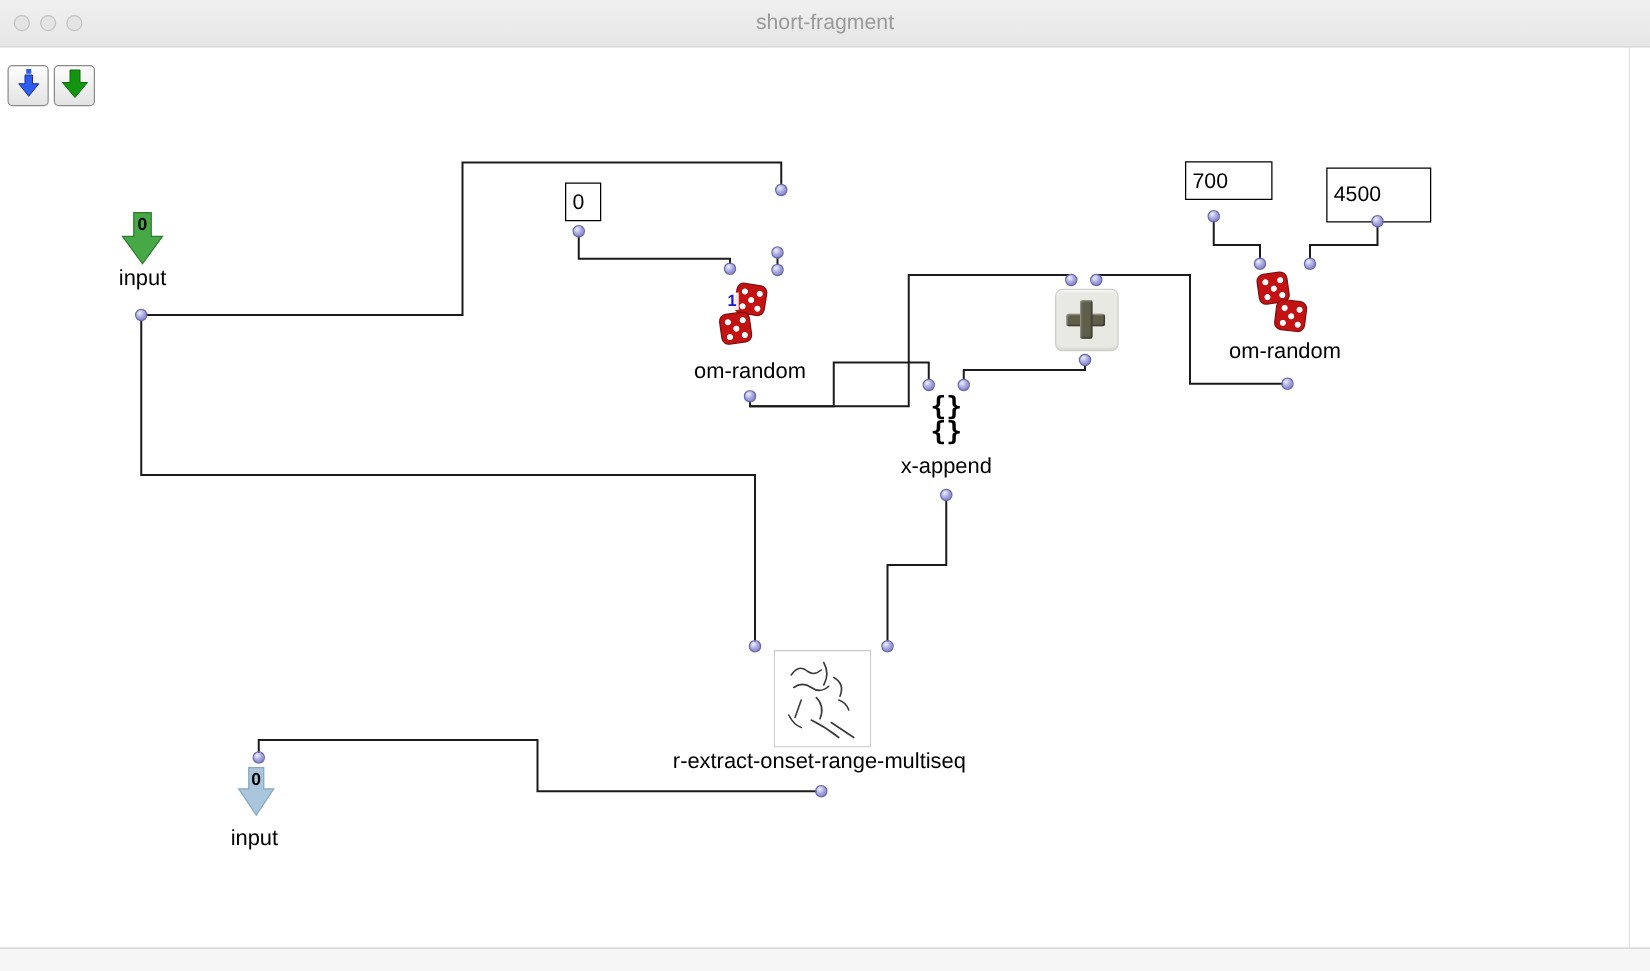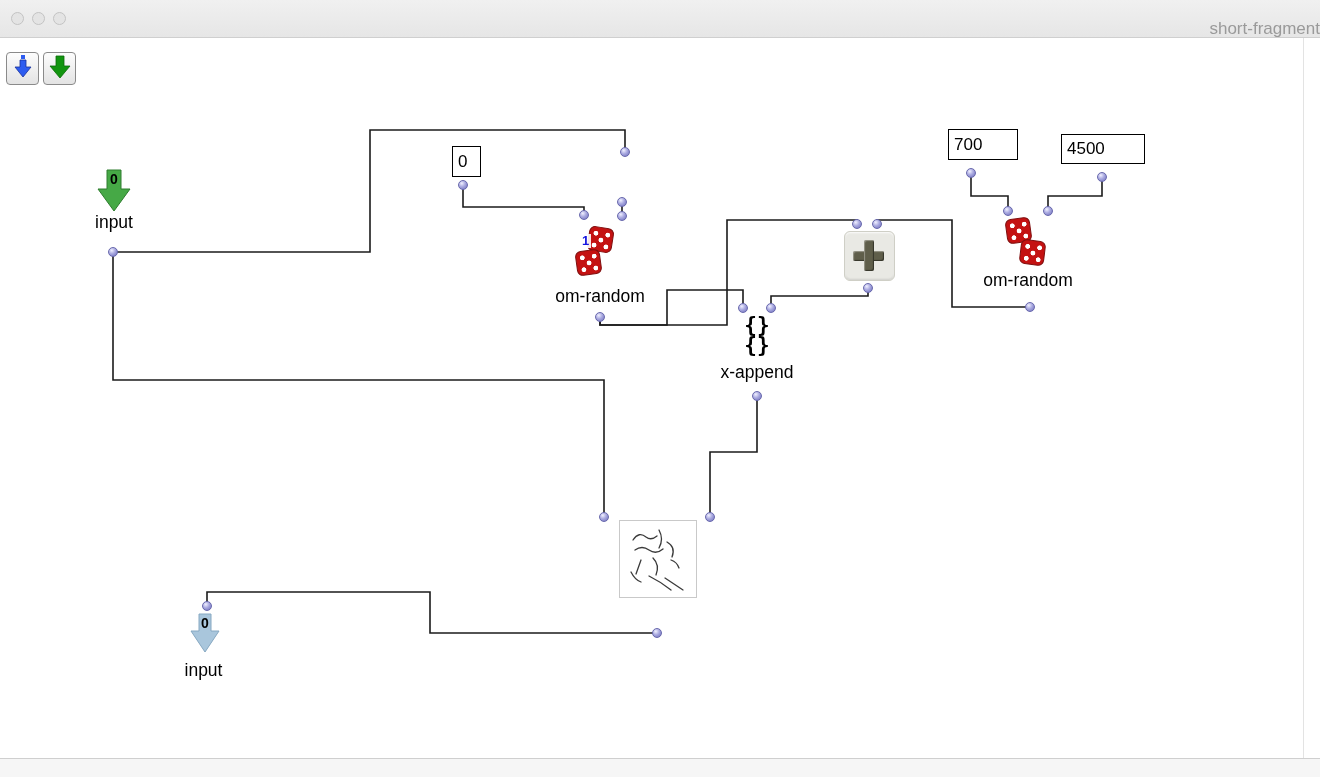--- a/index.html
+++ b/index.html
@@ -12,21 +12,21 @@
 
   
   .titlebar{
     position:absolute;left:0;top:0;width:100%;height:38px;
     background:linear-gradient(#f0f0f0,#e6e6e6);
     border-bottom:1px solid #cfcfcf;box-sizing:border-box;
   }
   .traffic{position:absolute;left:11px;top:12px;display:flex;gap:8px;}
   .dot{width:13px;height:13px;border-radius:50%;background:#e4e4e4;border:1px solid #c3c3c3;box-sizing:border-box;}
   .wtitle{
-    position:absolute;left:0;top:19px;width:100%;text-align:right;
+    position:absolute;left:0;top:8px;width:100%;text-align:center;
     font-size:17px;color:#9a9a9a;
   }
 
   
   .tbtn{
     position:absolute;top:52px;width:33px;height:33px;
     background:linear-gradient(#fdfdfd,#e3e3e3);
     border:1px solid #8a8a8a;border-radius:4px;
     display:flex;align-items:center;justify-content:center;
     padding:0;cursor:pointer;
@@ -173,21 +173,21 @@
     <div class="nodelabel" style="left:703px;top:362px;width:108px;">x-append</div>
 
     <div class="plusbox" style="left:844px;top:231px;">
       <span class="bar-h"></span>
       <span class="bar-v"></span>
     </div>
 
     <div class="numbox" style="left:948px;top:129px;width:70px;height:31px;">
       <span>700</span>
     </div>
-    <div class="numbox" style="left:1061px;top:134px;width:84px;height:30px;">
+    <div class="numbox" style="left:1061px;top:134px;width:84px;height:44px;">
       <span>4500</span>
     </div>
 
     <div class="dice" style="left:1004px;top:218px;width:50px;height:52px;">
       <span class="die" style="left:2px;top:0;transform:rotate(-8deg);"></span>
       <span class="die" style="left:16px;top:22px;transform:rotate(7deg);"></span>
     </div>
     <div class="nodelabel" style="left:966px;top:270px;width:124px;">om-random</div>
 
     <div class="sketch" style="left:619px;top:520px;">
@@ -202,20 +202,21 @@
             <path d="M34 38 q7 7 3 17"></path>
             <path d="M48 22 q9 5 5 15"></path>
             <path d="M30 56 q12 6 22 14"></path>
             <path d="M46 58 l18 12"></path>
             <path d="M12 52 q4 8 10 10"></path>
             <path d="M52 40 q6 2 8 8"></path>
           </g>
         </svg>
       </span>
     </div>
+    <div class="nodelabel" style="left:488px;top:598px;width:335px;">r-extract-onset-range-multiseq</div>
 
     <div class="arrow-node" style="left:190px;top:613px;width:30px;height:40px;">
       <span>
         <svg width="30" height="40" viewBox="0 0 30 40">
           <path d="M9 1 L21 1 L21 18 L29 18 L15 39 L1 18 L9 18 Z" fill="#a9c6dc" stroke="#86a8c2" stroke-width="1"></path>
         </svg>
       </span>
       <div class="arrow-badge">0</div>
     </div>
     <div class="nodelabel" style="left:166px;top:660px;width:75px;">input</div>

